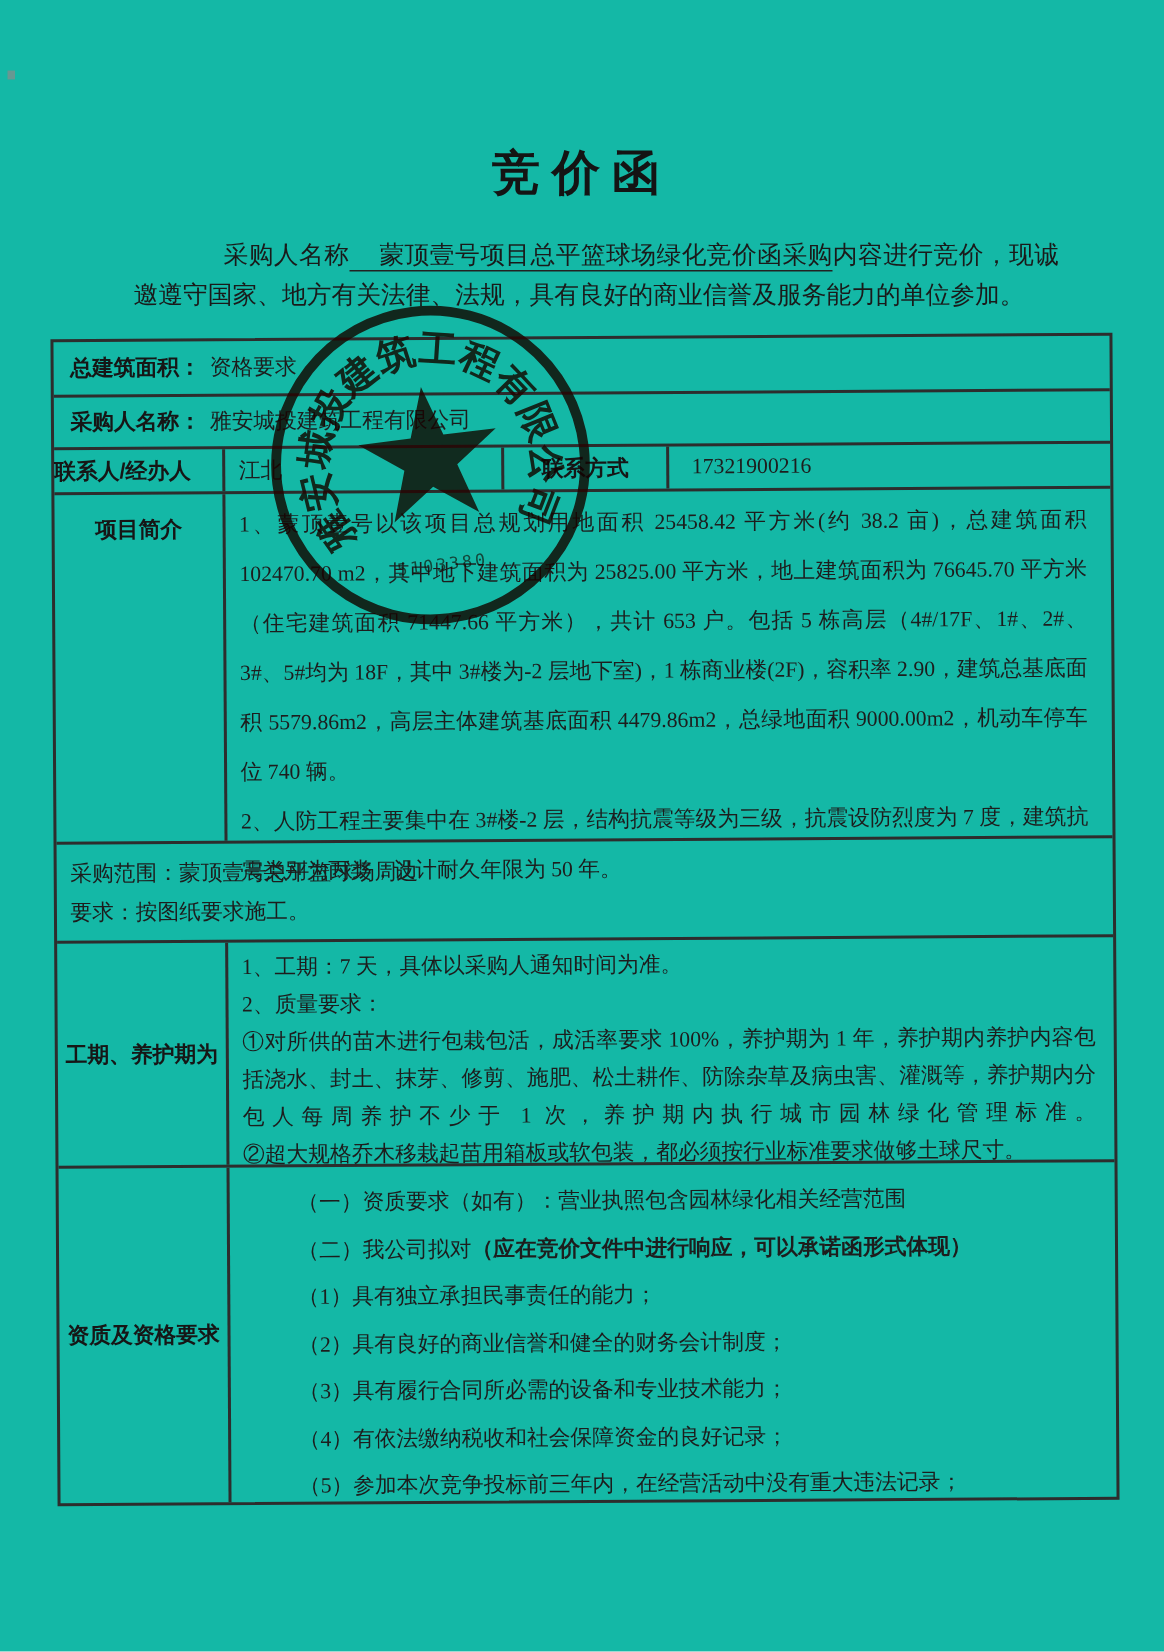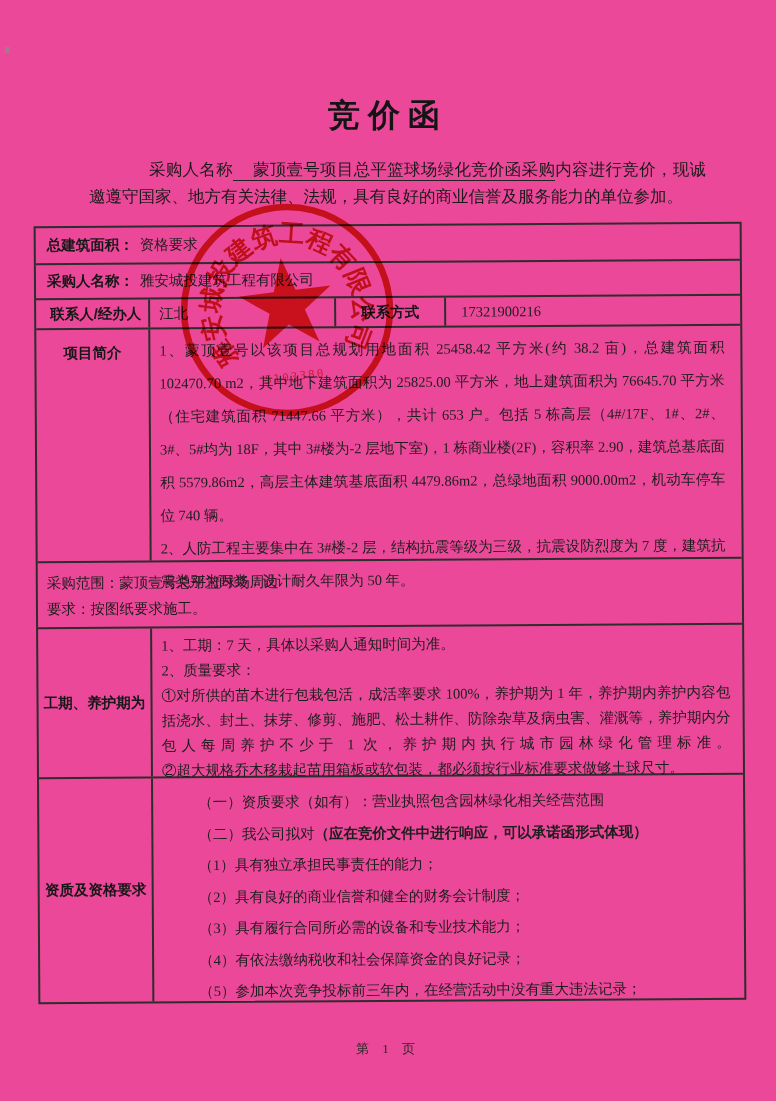--- a/index.html
+++ b/index.html
@@ -1,18 +1,18 @@
 <!DOCTYPE html>
 <html><head>
 <meta charset="utf-8">
 <style>
   html,body{margin:0;padding:0;background:#e8e8e8;}
   .page{
     position:relative; width:776px; height:1101px; margin:0 auto;
-    background:#ec4899; overflow:hidden;
+    background:#14b8a6; overflow:hidden;
     font-family:"Liberation Serif","DejaVu Serif",serif;
     color:#1d1d1d;
   }
   .speck{position:absolute;left:5px;top:47px;width:5px;height:6px;background:#8a8a8a;opacity:.7;}
   .doc-title{
     position:absolute; top:94px; left:0; width:100%;
     text-align:center; font-size:32px; font-weight:bold; letter-spacing:8px;
     color:#141414;
   }
   .intro{
@@ -40,21 +40,21 @@
   }
   .lbl-col{width:112px; flex:0 0 112px; display:flex; flex-direction:column;
     align-items:center; justify-content:center; text-align:center; font-size:14.5px;}
   .content-col{flex:1 1 auto; min-width:0;}
 
   .row-single{height:35px; align-items:center; padding-left:11px;}
   .row-single .inline-val{margin-left:6px;}
 
   .row-contact{height:30px;}
   .row-contact .cell{display:flex; align-items:center;}
-  .c-lbl1{width:112px; flex:0 0 112px; padding-left:14px; font-size:14.5px;}
+  .c-lbl1{width:112px; flex:0 0 112px; padding-left:0; font-size:14.5px;}
   .c-val1{width:186px; flex:0 0 186px; padding-left:9px;}
   .c-lbl2{width:110px; flex:0 0 110px; justify-content:center;}
   .c-val2{flex:1 1 auto; padding-left:15px; font-family:"Liberation Serif",serif;}
 
   .row-overview{height:233px;}
   .row-overview .lbl-col{justify-content:flex-start; padding-top:14px;}
   .ov-content{padding:5px 16px 0 9px; line-height:33px; text-align:justify;}
   .ov-content p{margin:0;}
 
   .row-scope{height:66px;}
@@ -178,15 +178,14 @@
         <text class="stamp-char" transform="translate(124.1 35.3) rotate(10.7)">工</text>
         <text class="stamp-char" transform="translate(150.5 45.7) rotate(32.2)">程</text>
         <text class="stamp-char" transform="translate(171.2 64.9) rotate(53.6)">有</text>
         <text class="stamp-char" transform="translate(183.4 90.4) rotate(75.1)">限</text>
         <text class="stamp-char" transform="translate(185.5 118.7) rotate(96.5)">公</text>
         <text class="stamp-char" transform="translate(177.1 145.7) rotate(118.0)">司</text>
       </g>
     <text class="stamp-serial" x="110" y="180">5103380</text>
   </svg>
 
-  <div class="footer">第 1 页</div>
 
 </div>
 
 </body></html>

